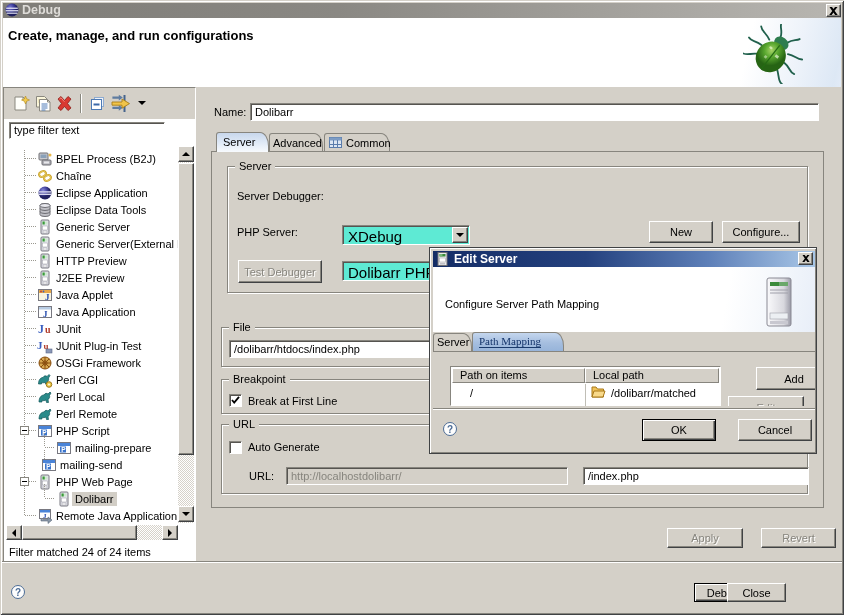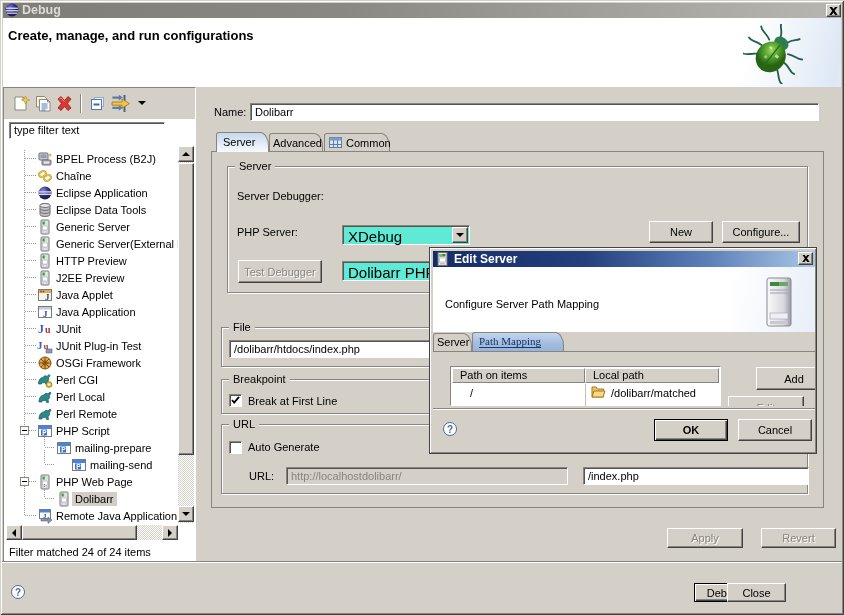--- a/index.html
+++ b/index.html
@@ -349,21 +349,21 @@
       <span class="icon16"><svg width="16" height="16" viewBox="0 0 16 16">
           <rect x="1.5" y="2.5" width="13" height="11" fill="#fff" stroke="#787880"></rect>
           <rect x="2" y="3" width="12" height="3" fill="#4a84d8"></rect>
           <rect x="4" y="6.5" width="6" height="6" fill="#3a74cc"></rect>
           <text x="5.2" y="11.8" font-family="Liberation Sans,sans-serif" font-size="6.5" font-weight="bold" fill="#fff">P</text>
         </svg></span>
       <span style="padding:1px 3px;">mailing-prepare</span>
     </div>
     <div class="vline" style="left:39px;top:309px;height:14px;"></div>
     <div class="hline" style="left:40px;top:323px;width:10px;"></div>
-    <div class="trow" style="left:66px;top:315px;">
+    <div class="trow" style="left:36px;top:315px;">
       <span class="icon16"><svg width="16" height="16" viewBox="0 0 16 16">
           <rect x="1.5" y="2.5" width="13" height="11" fill="#fff" stroke="#787880"></rect>
           <rect x="2" y="3" width="12" height="3" fill="#4a84d8"></rect>
           <rect x="4" y="6.5" width="6" height="6" fill="#3a74cc"></rect>
           <text x="5.2" y="11.8" font-family="Liberation Sans,sans-serif" font-size="6.5" font-weight="bold" fill="#fff">P</text>
         </svg></span>
       <span style="padding:1px 3px;">mailing-send</span>
     </div>
     <div class="hline" style="left:20px;top:340px;width:11px;"></div>
     <div class="pm" style="left:15px;top:336px;"></div>
@@ -551,15 +551,15 @@
     <div class="abs" style="left:178px;top:35px;font-size:11px;">/dolibarr/matched</div>
     <div class="abs" style="left:152px;top:32px;width:1px;height:22px;background:#c0beb6;"></div>
 
     <div class="btn" style="left:295px;top:15px;width:76px;height:23px;margin-left:28px;">Add</div>
     <div class="btn dis" style="left:295px;top:44px;width:76px;height:23px;">Edit</div>
   </div>
 
   <div class="abs" style="left:3px;top:160px;width:382px;height:1px;background:#87857e;"></div>
   <div class="abs" style="left:3px;top:161px;width:382px;height:1px;background:#fff;"></div>
   <div class="helpq" style="left:13px;top:174px;">?</div>
-  <div class="btn def" style="left:224px;top:171px;width:74px;height:22px;font-weight:bold;">OK</div>
+  <div class="btn def" style="left:212px;top:171px;width:74px;height:22px;">OK</div>
   <div class="btn" style="left:308px;top:171px;width:74px;height:22px;">Cancel</div>
 </div>
 
 </body></html>

